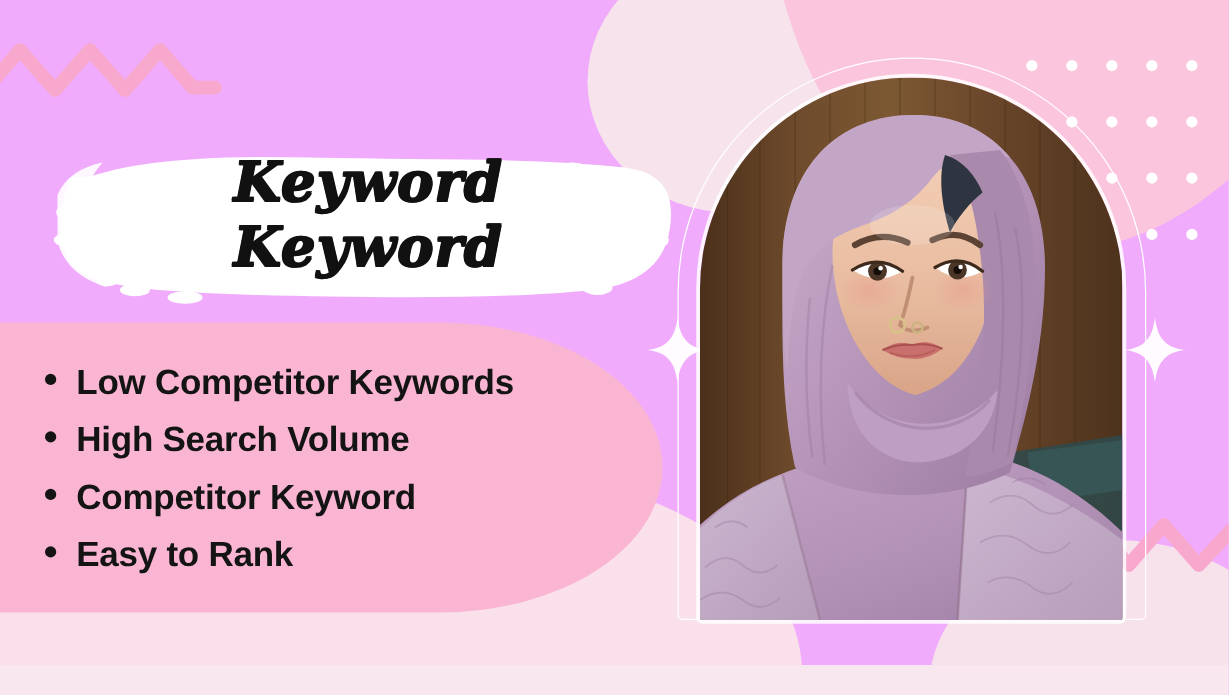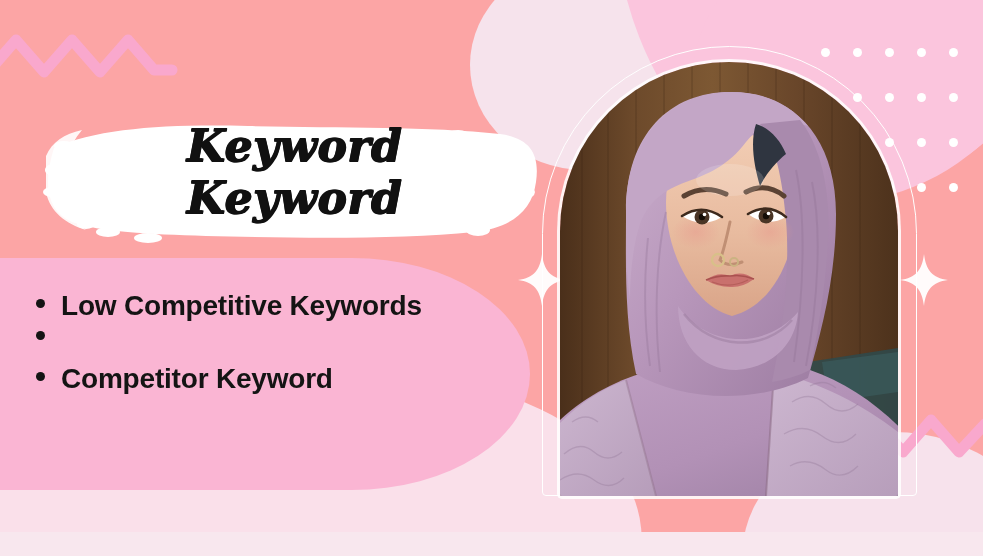--- a/index.html
+++ b/index.html
@@ -6,21 +6,21 @@
   html,body{margin:0;padding:0;}
   body{
     width:983px;height:556px;
     font-family:"Liberation Sans", sans-serif;
     background:#f8e7ee;
     overflow:hidden;
   }
   #stage{
     position:relative;
     width:983px;height:532px;
-    background:#fca5a5;
+    background:#f0abfc;
     overflow:hidden;
   }
 
   
   .deco{position:absolute;pointer-events:none;}
 
   
   .blob-tr{
     top:-130px;right:-110px;
     width:470px;height:330px;
@@ -386,24 +386,29 @@
       <span class="l1">Keyword</span>
       <span class="l2">Keyword</span>
     </div>
   </div>
 
   <div class="panel-bullets"></div>
 
   <ul class="bullets">
     <li>
       <span class="dot"></span>
-      <span>Low Competitive Keywords</span>
+      <span>Low Competitor Keywords</span>
     </li>
     <li>
       <span class="dot"></span>
+      <span>High Search Volume</span>
     </li>
     <li>
       <span class="dot"></span>
       <span>Competitor Keyword</span>
     </li>
+    <li>
+      <span class="dot"></span>
+      <span>Easy to Rank</span>
+    </li>
   </ul>
 
 </div>
 
 </body></html>

